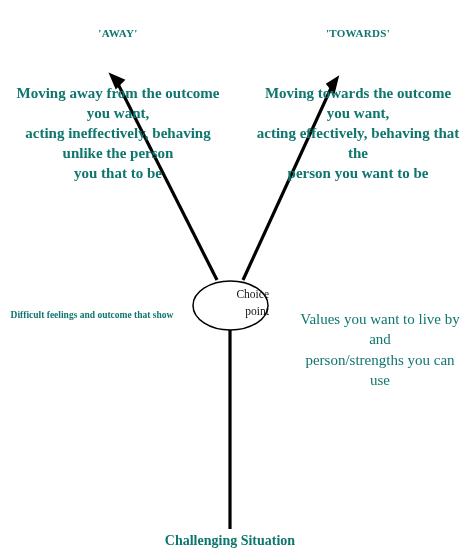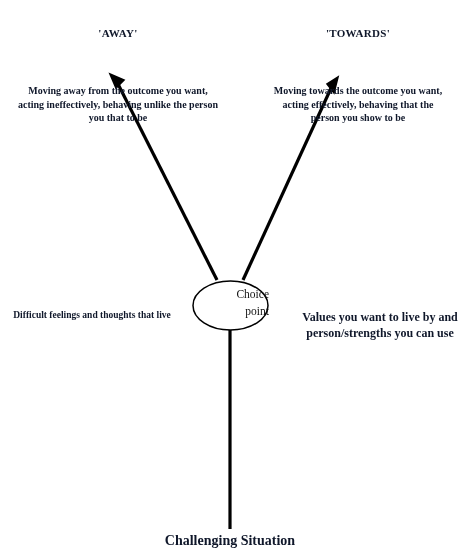--- a/index.html
+++ b/index.html
@@ -21,64 +21,64 @@
     left: 0;
     top: 0;
     width: 474px;
     height: 554px;
   }
 
   .text-block {
     position: absolute;
     text-align: center;
     line-height: 1.22;
-    color: #0f172a;
+    color: #0f766e;
   }
 
   
   #away-heading-group {
     left: 12px;
     top: 27px;
     width: 212px;
   }
   #towards-heading-group {
     left: 252px;
     top: 27px;
     width: 212px;
   }
   .branch-title {
     font-size: 11px;
     font-weight: bold;
     letter-spacing: 0.3px;
     margin-bottom: 3px;
   }
   .branch-desc {
-    font-size: 10px;
+    font-size: 15px;
     font-weight: bold;
     line-height: 1.32;
     margin-top: 44px;
   }
   .branch-desc .italic-part {
   }
 
   
   #away-side-label {
     left: 6px;
     top: 309px;
     width: 172px;
     font-size: 9.5px;
     font-weight: bold;
     line-height: 1.35;
   }
   #towards-side-label {
     left: 296px;
     top: 309px;
     width: 168px;
-    font-size: 12px;
-    font-weight: bold;
+    font-size: 15px;
+    font-weight: normal;
     line-height: 1.35;
   }
 
   
   #challenging-situation-label {
     left: 130px;
     top: 532px;
     width: 200px;
     font-size: 14px;
     font-weight: bold;
@@ -131,26 +131,26 @@
     <span>acting </span><span class="italic-part">in</span><span>effectively, behaving unlike the person</span><br>
     <span>you that to be</span>
   </div>
 </div>
 
 <div id="towards-heading-group" class="text-block">
   <div class="branch-title">'TOWARDS'</div>
   <div class="branch-desc">
     <span>Moving towards the outcome you want,</span><br>
     <span>acting effectively, behaving that the</span><br>
-    <span>person you show to be</span>
+    <span>person you want to be</span>
   </div>
 </div>
 
 <div id="away-side-label" class="text-block">
-  <span>Difficult feelings and thoughts that live</span><br>
+  <span>Difficult feelings and outcome that show</span><br>
 </div>
 
 <div id="towards-side-label" class="text-block">
   <span>Values you want to live by and</span><br>
   <span>person/strengths you can use</span>
 </div>
 
 <div id="challenging-situation-label" class="text-block">Challenging Situation</div>
 
 </body></html>

